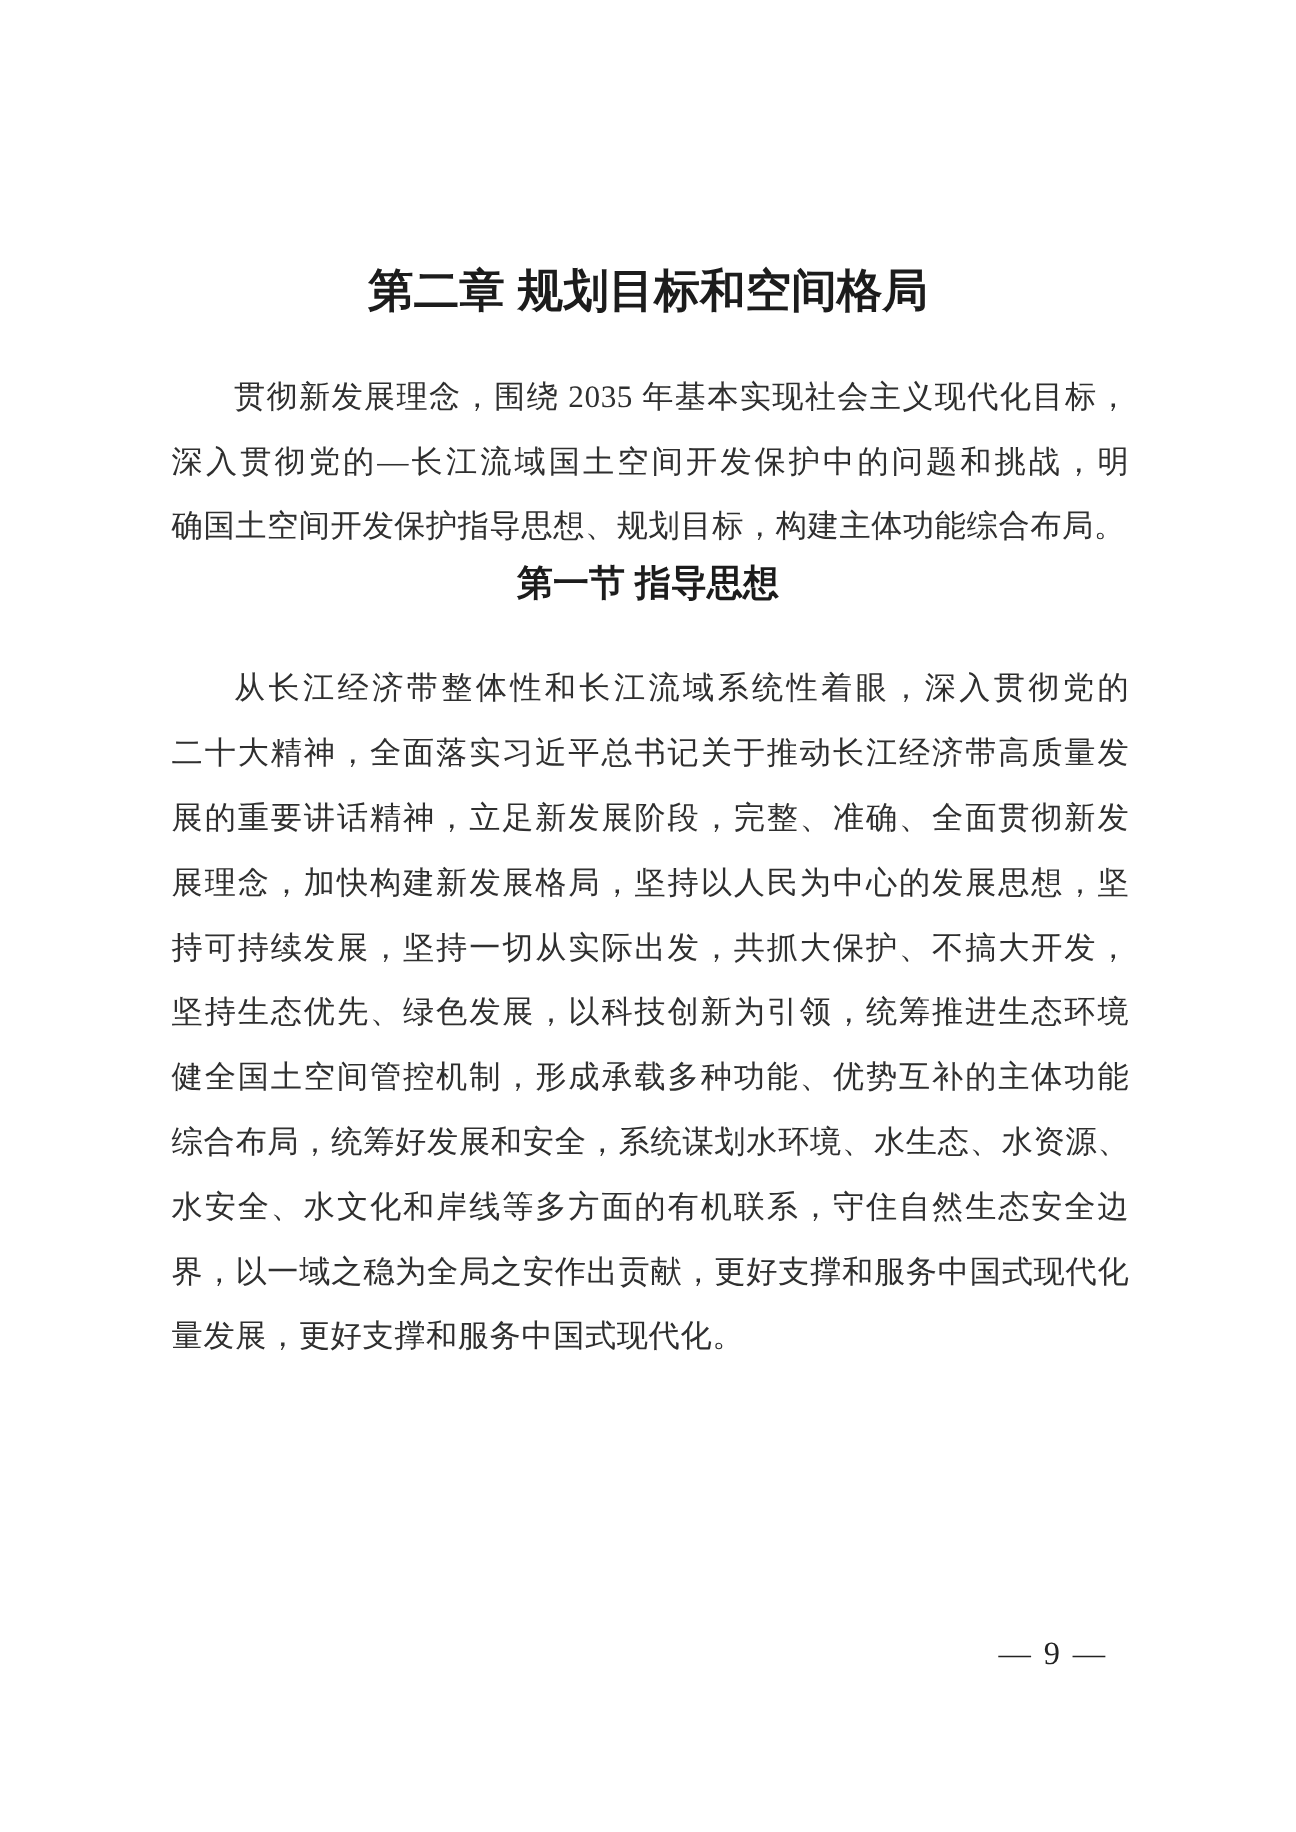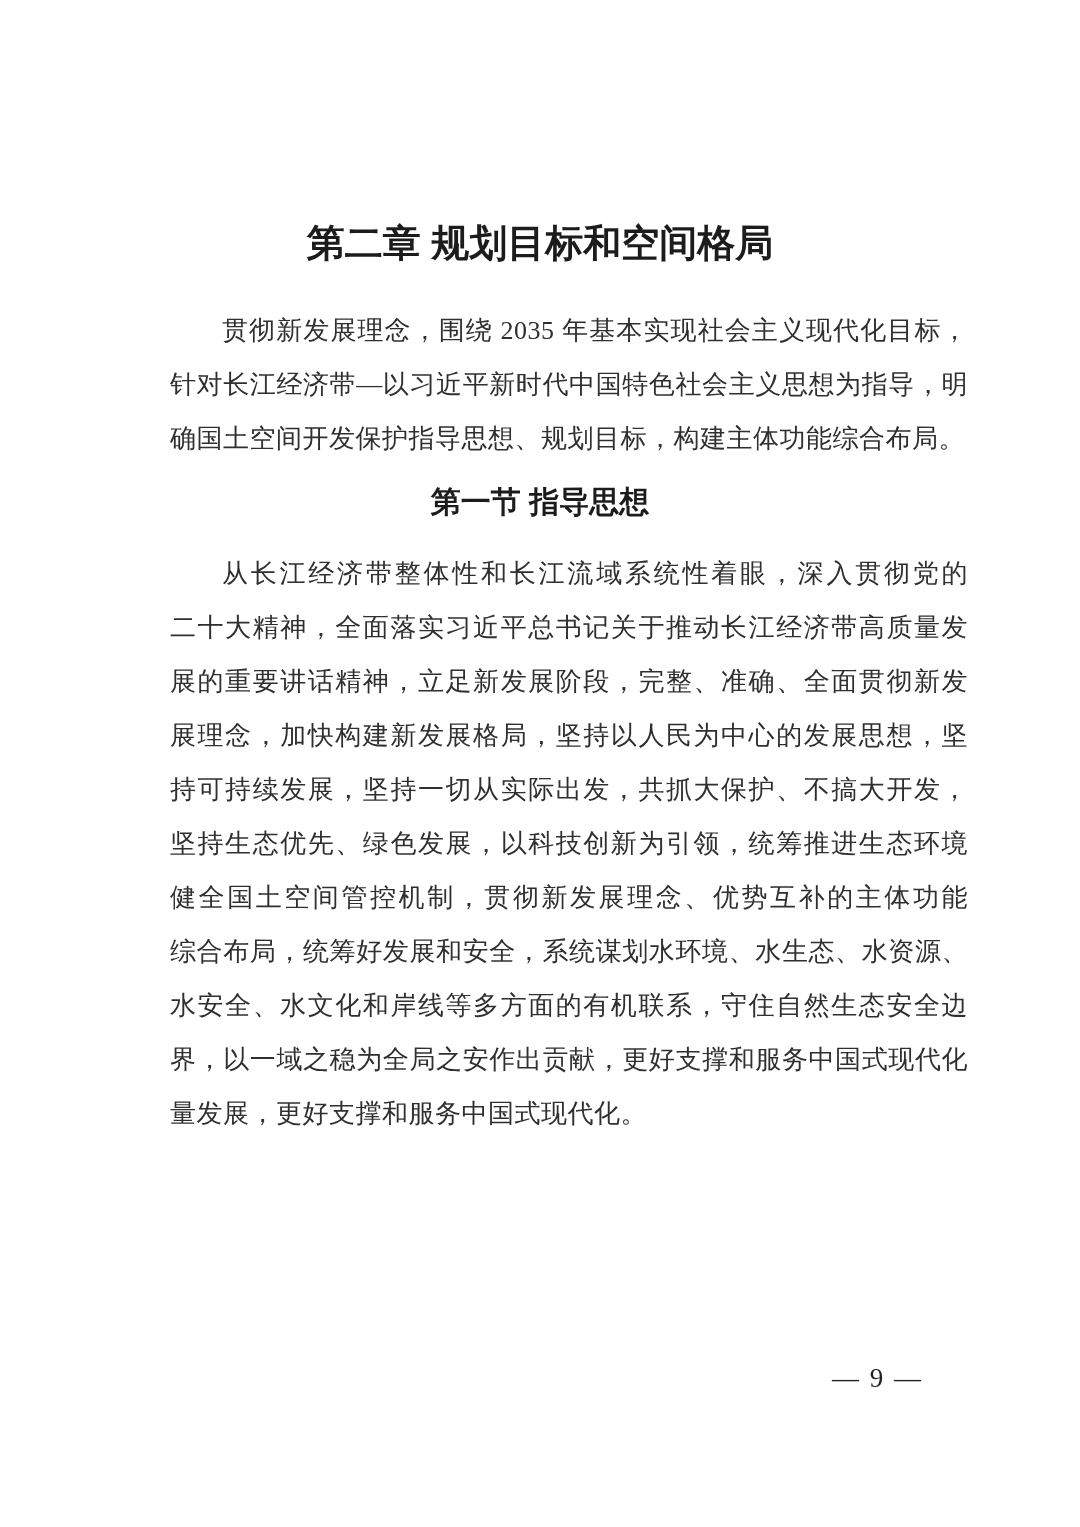--- a/index.html
+++ b/index.html
@@ -23,38 +23,37 @@
     text-align: center;
     font-family: "Liberation Sans", "DejaVu Sans", sans-serif;
     font-weight: 700;
     font-size: 38px;
     line-height: 50px;
     color: #1c1c1c;
     margin: 0;
   }
   .section-title {
     position: absolute;
-    top: 483px;
+    top: 468px;
     left: 0;
     width: 100%;
     text-align: center;
     font-family: "Liberation Sans", "DejaVu Sans", sans-serif;
     font-weight: 700;
     font-size: 30px;
     line-height: 38px;
     color: #1c1c1c;
     margin: 0;
   }
   .para {
     position: absolute;
     left: 143px;
     width: 798px;
     font-size: 26px;
     color: #2f2f2f;
-    margin-left: 27px;
   }
   .para-1 { top: 304px; }
   .para-2 { top: 547px; }
   .para .line {
     height: 54px;
     line-height: 54px;
     text-align: justify;
     text-align-last: justify;
     letter-spacing: 0.5px;
   }
@@ -76,34 +75,34 @@
 </style>
 </head>
 <body>
 
 <div class="page">
 
   <h1 class="chapter-title">第二章 规划目标和空间格局</h1>
 
   <div class="para para-1">
       <div class="line">贯彻新发展理念，围绕 2035 年基本实现社会主义现代化目标，</div>
-      <div class="line">针对长江经济带—以习近平新时代中国特色社会主义思想为指导，明</div>
+      <div class="line">深入贯彻党的—长江流域国土空间开发保护中的问题和挑战，明</div>
       <div class="line last">确国土空间开发保护指导思想、规划目标，构建主体功能综合布局。</div>
     </div>
 
   <h2 class="section-title">第一节 指导思想</h2>
 
   <div class="para para-2">
       <div class="line">从长江经济带整体性和长江流域系统性着眼，深入贯彻党的</div>
       <div class="line">二十大精神，全面落实习近平总书记关于推动长江经济带高质量发</div>
       <div class="line">展的重要讲话精神，立足新发展阶段，完整、准确、全面贯彻新发</div>
       <div class="line">展理念，加快构建新发展格局，坚持以人民为中心的发展思想，坚</div>
       <div class="line">持可持续发展，坚持一切从实际出发，共抓大保护、不搞大开发，</div>
       <div class="line">坚持生态优先、绿色发展，以科技创新为引领，统筹推进生态环境</div>
-      <div class="line">健全国土空间管控机制，贯彻新发展理念、优势互补的主体功能</div>
+      <div class="line">健全国土空间管控机制，形成承载多种功能、优势互补的主体功能</div>
       <div class="line">综合布局，统筹好发展和安全，系统谋划水环境、水生态、水资源、</div>
       <div class="line">水安全、水文化和岸线等多方面的有机联系，守住自然生态安全边</div>
       <div class="line">界，以一域之稳为全局之安作出贡献，更好支撑和服务中国式现代化</div>
       <div class="line last">量发展，更好支撑和服务中国式现代化。</div>
     </div>
 
   <div class="page-number">— 9 —</div>
 
 </div>
 

